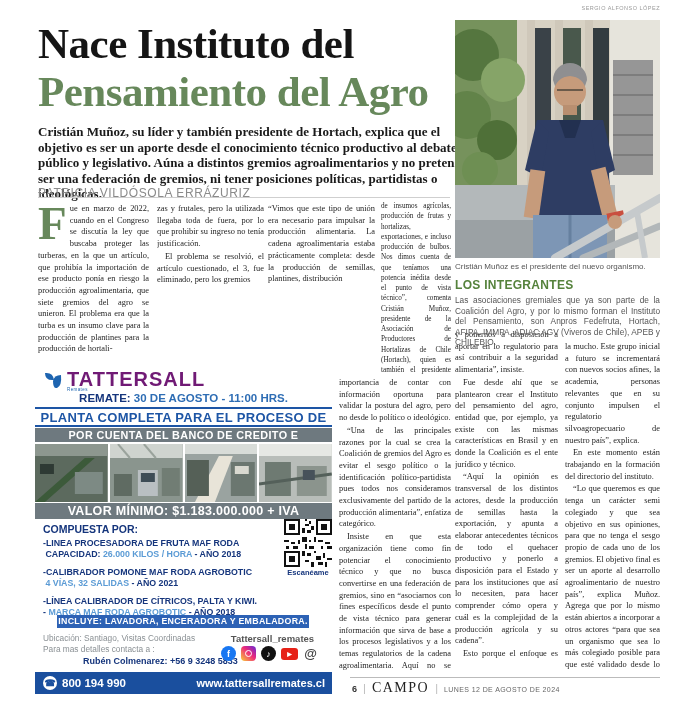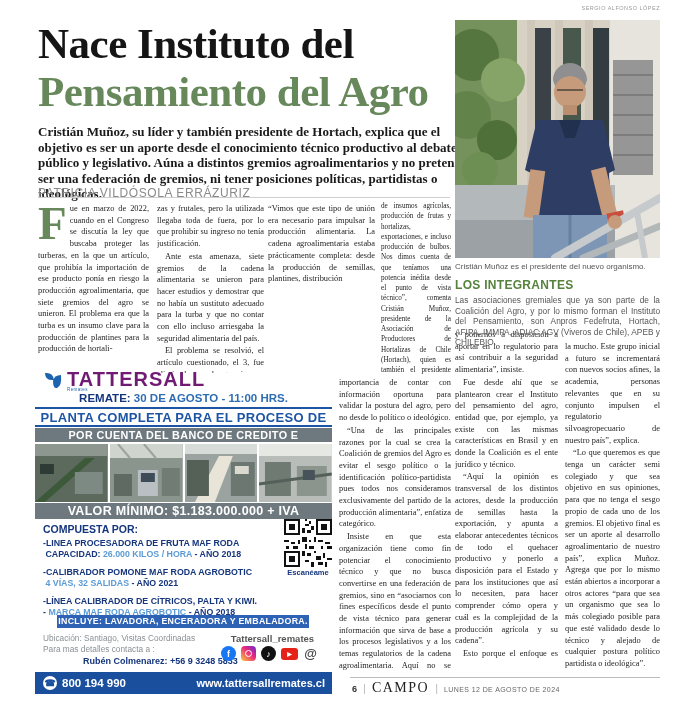--- a/index.html
+++ b/index.html
@@ -85,21 +85,20 @@
   <div class="abs deck">Cristián Muñoz, su líder y también presidente de Hortach, explica que el objetivo es ser un aporte desde el conocimiento técnico productivo al debate público y legislativo. Aúna a distintos gremios agroalimentarios y no pretende ser una federación de gremios, ni tener posiciones políticas, partidistas o ideológicas.</div>
 
   <div class="abs byline">PATRICIA VILDÓSOLA ERRÁZURIZ</div>
   <div class="abs rule" style="left:38px;top:197px;width:412px;"></div>
 
   <div class="col" style="left:38px;top:203px;width:111px;height:170px;">
     <p><span class="dropcap">F</span><span>ue en marzo de 2022, cuando en el Congreso se discutía la ley que buscaba proteger las turberas, en la que un artículo, que prohibía la importación de ese producto ponía en riesgo la producción agroalimentaria, que siete gremios del agro se unieron. El problema era que la turba es un insumo clave para la producción de plantines para la producción de hortali-</span></p>
   </div>
   <div class="col" style="left:157px;top:203px;width:107px;height:170px;">
       <p>zas y frutales, pero la utilizada llegaba toda de fuera, por lo que prohibir su ingreso no tenía justificación.</p>
-      <p>Ante esta amenaza, siete gremios de la cadena alimentaria se unieron para hacer estudios y demostrar que no había un sustituto adecuado para la turba y que no contar con ello incluso arriesgaba la seguridad alimentaria del país.</p>
       <p>El problema se resolvió, el artículo cuestionado, el 3, fue eliminado, pero los gremios</p>
     </div>
   <div class="col" style="left:268px;top:203px;width:107px;height:170px;">
       <p>“Vimos que este tipo de unión era necesario para impulsar la producción alimentaria. La cadena agroalimentaria estaba prácticamente completa: desde la producción de semillas, plantines, distribución</p>
     </div>
   <div class="col col-sm" style="left:381px;top:201px;width:70px;height:173px;">
       <p>de insumos agrícolas, producción de frutas y hortalizas, exportaciones, e incluso producción de bulbos. Nos dimos cuenta de que teníamos una potencia inédita desde el punto de vista técnico”, comenta Cristián Muñoz, presidente de la Asociación de Productores de Hortalizas de Chile (Hortach), quien es también el presidente de la Coalición.</p>
     </div>
 
   <div class="col" style="left:339px;top:377px;width:112px;height:296px;">
@@ -109,20 +108,21 @@
     </div>
 
   <div class="col" style="left:455px;top:329px;width:103px;height:332px;">
       <p>y ponernos a disposición a aportar en lo regulatorio para así contribuir a la seguridad alimentaria”, insiste.</p>
       <p>Fue desde ahí que se plantearon crear el Instituto del pensamiento del agro, entidad que, por ejemplo, ya existe con las mismas características en Brasil y en donde la Coalición es el ente jurídico y técnico.</p>
       <p>“Aquí la opinión es transversal de los distintos actores, desde la producción de semillas hasta la exportación, y apunta a elaborar antecedentes técnicos de todo el quehacer productivo y ponerlo a disposición para el Estado y para los instituciones que así lo necesiten, para hacer comprender cómo opera y cuál es la complejidad de la producción agrícola y su cadena”.</p>
       <p>Esto porque el enfoque es lo técnico de lo productivo, insiste.</p>
     </div>
   <div class="col" style="left:565px;top:341px;width:95px;height:332px;">
       <p>la mucho. Este grupo inicial a futuro se incrementará con nuevos socios afines, la academia, personas relevantes que en su conjunto impulsen el regulatorio silvoagropecuario de nuestro país”, explica.</p>
+      <p>En este momento están trabajando en la formación del directorio del instituto.</p>
       <p>“Lo que queremos es que tenga un carácter semi colegiado y que sea objetivo en sus opiniones, para que no tenga el sesgo propio de cada uno de los gremios. El objetivo final es ser un aporte al desarrollo agroalimentario de nuestro país”, explica Muñoz. Agrega que por lo mismo están abiertos a incorporar a otros actores “para que sea un organismo que sea lo más colegiado posible para que esté validado desde lo técnico y alejado de cualquier postura político partidista o ideológica”.</p>
     </div>
 
   <div class="abs" style="left:455px;top:20px;width:205px;height:238px;">
     <svg width="205" height="238" viewBox="0 0 205 238">
       <rect width="205" height="238" fill="#c9cdd0"></rect>
 
       <rect x="60" y="0" width="100" height="165" fill="#d8d2c4"></rect>
       <rect x="78" y="8" width="18" height="150" fill="#3a4248"></rect>
       <rect x="108" y="8" width="18" height="150" fill="#49584c"></rect>

